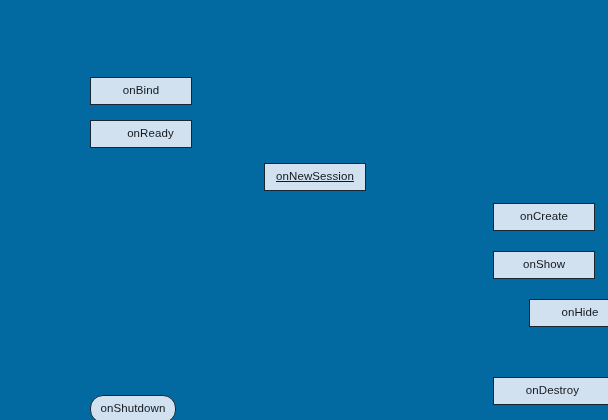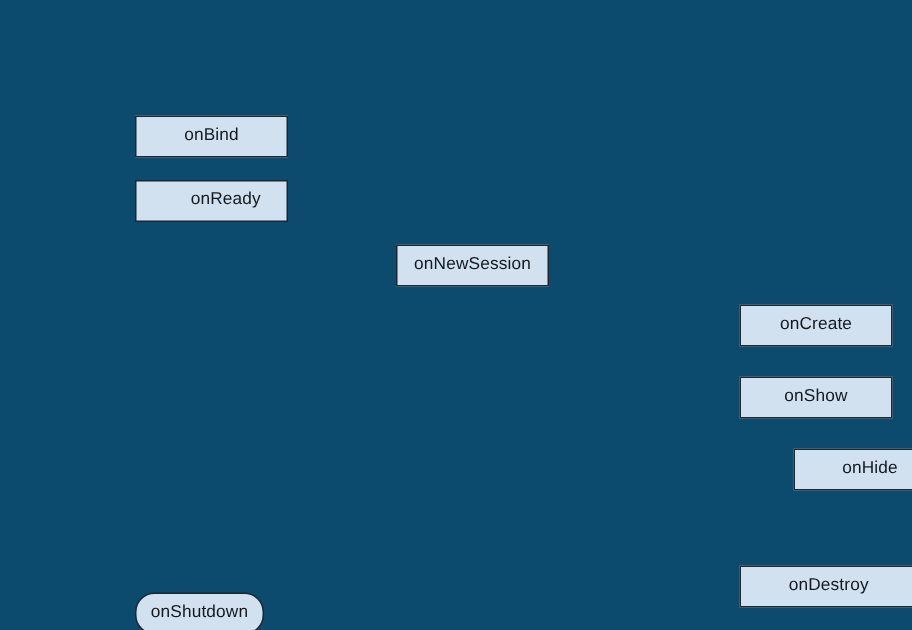--- a/index.html
+++ b/index.html
@@ -10,21 +10,21 @@
   body {
     width: 608px;
     height: 420px;
     overflow: hidden;
     font-family: "Liberation Sans", sans-serif;
   }
   #canvas {
     position: relative;
     width: 608px;
     height: 420px;
-    background: #0c4a6e;
+    background: #0369a1;
   }
   .node {
     position: absolute;
     box-sizing: border-box;
     background: #d2e1f0;
     border: 1px solid #1a2733;
     color: #12181d;
     font-family: "Liberation Sans", sans-serif;
     font-size: 11.5px;
     line-height: 1;
@@ -34,21 +34,21 @@
     justify-content: center;
     text-align: center;
     white-space: nowrap;
     user-select: none;
   }
   
   .n-onbind      { left: 90px;  top: 77px;  width: 102px; height: 28px; }
   .n-onready     { left: 90px;  top: 120px; width: 102px; height: 28px; padding-left: 19px; }
   .n-onshutdown  { left: 90px;  top: 395px; width: 86px; height: 28px; border-radius: 13px; }
   
-  .n-onnewsession{ left: 264px; top: 163px; width: 102px; height: 28px; }
+  .n-onnewsession{ left: 264px; top: 163px; width: 102px; height: 28px; text-decoration: underline; }
   
   .n-oncreate    { left: 493px; top: 203px; width: 102px; height: 28px; }
   .n-onshow      { left: 493px; top: 251px; width: 102px; height: 28px; }
   .n-onhide      { left: 493px; top: 299px; width: 102px; height: 28px; margin-left: 36px; }
   .n-ondestroy   { left: 493px; top: 377px; width: 119px; height: 28px; }
 </style>
 </head>
 <body>
 
 <div id="canvas">

